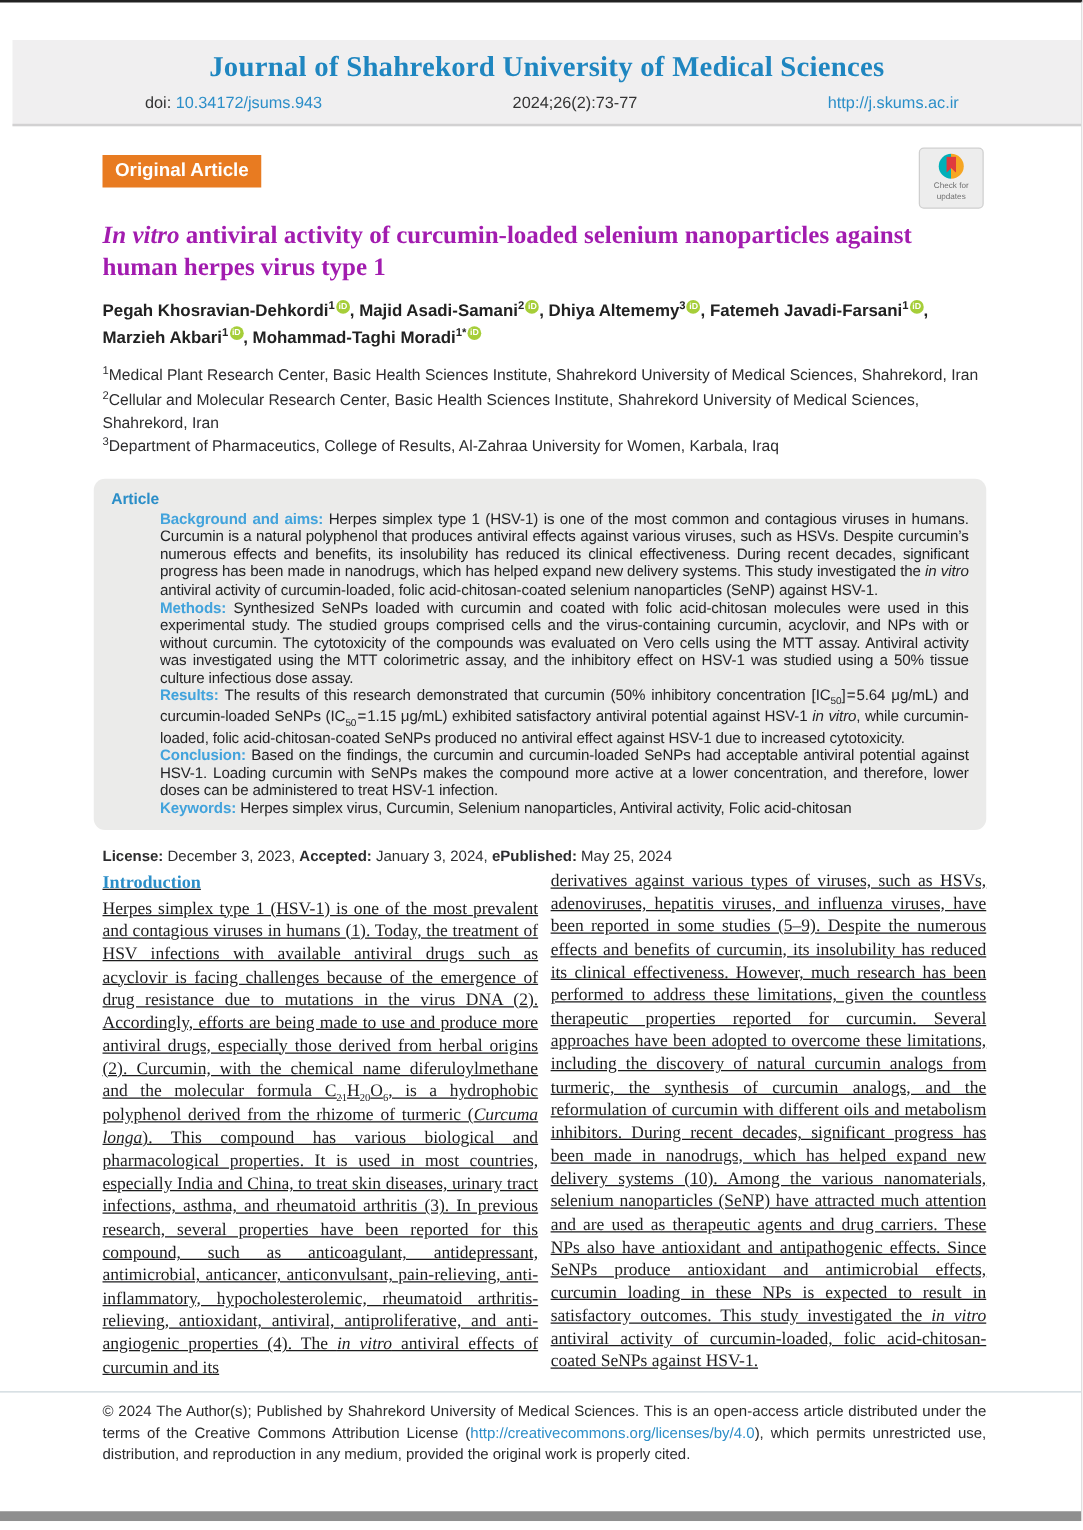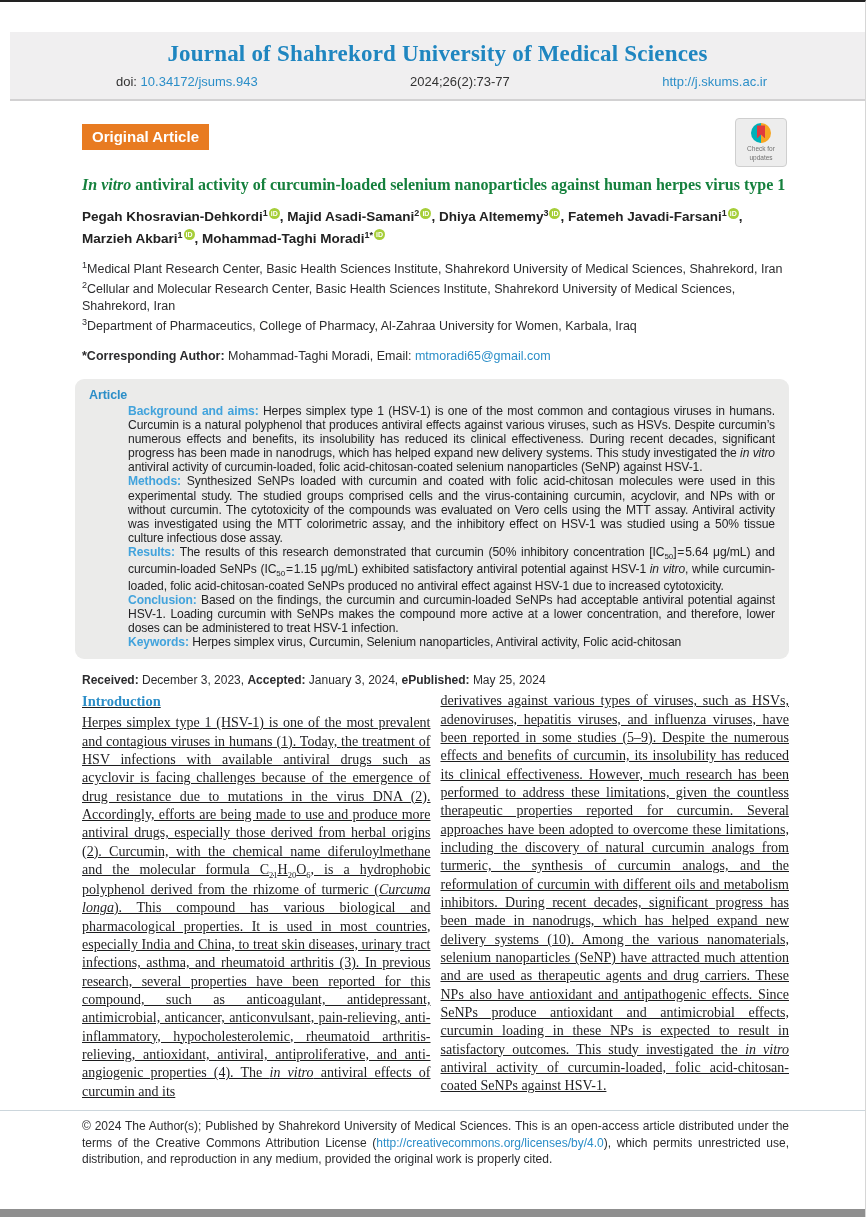--- a/index.html
+++ b/index.html
@@ -39,21 +39,21 @@
   }
   .crossmark { position:relative; width:20px; height:20px; border-radius:50%;
     background:linear-gradient(90deg,#00b0b9 50%,#f6a623 50%); margin-bottom:2px; }
   .crossmark .ribbon {
     position:absolute; left:6px; top:2px; width:8px; height:13px; background:#e03a3e;
     clip-path:polygon(0 0,100% 0,100% 100%,50% 70%,0 100%);
   }
   .check-text { font-size:6.5px; line-height:1.25; color:#707070; text-align:center; }
   .article-title {
     margin-top:7px; font-family:"Liberation Serif", serif;
-    font-size:16px; line-height:1.3; font-weight:bold; color:#15803d;
+    font-size:20px; line-height:1.3; font-weight:bold; color:#a21caf;
   }
   .authors { margin-top:11px; font-size:13.5px; font-weight:bold; line-height:1.55; color:#222; }
   .authors sup { font-size:9px; }
   .author:not(:last-child)::after { content:", "; }
   .orcid {
     display:inline-block; width:11px; height:11px; border-radius:50%;
     background:#a6ce39; color:#fff; font-size:7px; font-weight:bold;
     text-align:center; line-height:11px; vertical-align:super; margin-left:1px;
     font-style:normal;
   }
@@ -117,38 +117,35 @@
 
     <h1 class="article-title"><i>In vitro</i><span> antiviral activity of curcumin-loaded selenium nanoparticles against human herpes virus type 1</span></h1>
 
     <div class="authors">
       <span class="author"><span>Pegah Khosravian-Dehkordi</span><sup>1</sup><span class="orcid">iD</span></span><span class="author"><span>Majid Asadi-Samani</span><sup>2</sup><span class="orcid">iD</span></span><span class="author"><span>Dhiya Altememy</span><sup>3</sup><span class="orcid">iD</span></span><span class="author"><span>Fatemeh Javadi-Farsani</span><sup>1</sup><span class="orcid">iD</span></span><span class="author"><span>Marzieh Akbari</span><sup>1</sup><span class="orcid">iD</span></span><span class="author"><span>Mohammad-Taghi Moradi</span><sup>1*</sup><span class="orcid">iD</span></span>
     </div>
 
     <div class="affils">
       <div><sup>1</sup><span>Medical Plant Research Center, Basic Health Sciences Institute, Shahrekord University of Medical Sciences, Shahrekord, Iran</span></div>
       <div><sup>2</sup><span>Cellular and Molecular Research Center, Basic Health Sciences Institute, Shahrekord University of Medical Sciences, Shahrekord, Iran</span></div>
-      <div><sup>3</sup><span>Department of Pharmaceutics, College of Pharmacy, Al-Zahraa University for Women, Karbala, Iraq</span></div>
+      <div><sup>3</sup><span>Department of Pharmaceutics, College of Results, Al-Zahraa University for Women, Karbala, Iraq</span></div>
     </div>
 
-    <div class="corresponding">
-      <b>*Corresponding Author: </b><span>Mohammad-Taghi Moradi, Email: </span><a class="link" href="#">mtmoradi65@gmail.com</a>
-    </div>
 
     <div class="abstract">
       <div class="abs-heading">Article</div>
       <p><b class="abs-label">Background and aims: </b><span><span>Herpes simplex type 1 (HSV-1) is one of the most common and contagious viruses in humans. Curcumin is a natural polyphenol that produces antiviral effects against various viruses, such as HSVs. Despite curcumin’s numerous effects and benefits, its insolubility has reduced its clinical effectiveness. During recent decades, significant progress has been made in nanodrugs, which has helped expand new delivery systems. This study investigated the </span><i>in vitro</i><span> antiviral activity of curcumin-loaded, folic acid-chitosan-coated selenium nanoparticles (SeNP) against HSV-1.</span></span></p>
       <p><b class="abs-label">Methods: </b><span><span>Synthesized SeNPs loaded with curcumin and coated with folic acid-chitosan molecules were used in this experimental study. The studied groups comprised cells and the virus-containing curcumin, acyclovir, and NPs with or without curcumin. The cytotoxicity of the compounds was evaluated on Vero cells using the MTT assay. Antiviral activity was investigated using the MTT colorimetric assay, and the inhibitory effect on HSV-1 was studied using a 50% tissue culture infectious dose assay.</span></span></p>
       <p><b class="abs-label">Results: </b><span><span>The results of this research demonstrated that curcumin (50% inhibitory concentration [IC</span><sub>50</sub><span>] = 5.64 μg/mL) and curcumin-loaded SeNPs (IC</span><sub>50</sub><span> = 1.15 μg/mL) exhibited satisfactory antiviral potential against HSV-1 </span><i>in vitro</i><span>, while curcumin-loaded, folic acid-chitosan-coated SeNPs produced no antiviral effect against HSV-1 due to increased cytotoxicity.</span></span></p>
       <p><b class="abs-label">Conclusion: </b><span><span>Based on the findings, the curcumin and curcumin-loaded SeNPs had acceptable antiviral potential against HSV-1. Loading curcumin with SeNPs makes the compound more active at a lower concentration, and therefore, lower doses can be administered to treat HSV-1 infection.</span></span></p>
       <p><b class="abs-label">Keywords: </b><span>Herpes simplex virus, Curcumin, Selenium nanoparticles, Antiviral activity, Folic acid-chitosan</span></p>
     </div>
 
     <div class="dates">
-      <b>Received: </b><span>December 3, 2023, </span><b>Accepted: </b><span>January 3, 2024, </span><b>ePublished: </b><span>May 25, 2024</span>
+      <b>License: </b><span>December 3, 2023, </span><b>Accepted: </b><span>January 3, 2024, </span><b>ePublished: </b><span>May 25, 2024</span>
     </div>
 
     <div class="columns">
       <div class="col">
         <div class="intro-heading">Introduction</div>
         <p><span>Herpes simplex type 1 (HSV-1) is one of the most prevalent and contagious viruses in humans (1). Today, the treatment of HSV infections with available antiviral drugs such as acyclovir is facing challenges because of the emergence of drug resistance due to mutations in the virus DNA (2). Accordingly, efforts are being made to use and produce more antiviral drugs, especially those derived from herbal origins (2). Curcumin, with the chemical name diferuloylmethane and the molecular formula C</span><sub>21</sub><span>H</span><sub>20</sub><span>O</span><sub>6</sub><span>, is a hydrophobic polyphenol derived from the rhizome of turmeric (</span><i>Curcuma longa</i><span>). This compound has various biological and pharmacological properties. It is used in most countries, especially India and China, to treat skin diseases, urinary tract infections, asthma, and rheumatoid arthritis (3). In previous research, several properties have been reported for this compound, such as anticoagulant, antidepressant, antimicrobial, anticancer, anticonvulsant, pain-relieving, anti-inflammatory, hypocholesterolemic, rheumatoid arthritis-relieving, antioxidant, antiviral, antiproliferative, and anti-angiogenic properties (4). The </span><i>in vitro</i><span> antiviral effects of curcumin and its</span></p>
       </div>
       <div class="col">
         <p><span>derivatives against various types of viruses, such as HSVs, adenoviruses, hepatitis viruses, and influenza viruses, have been reported in some studies (5–9). Despite the numerous effects and benefits of curcumin, its insolubility has reduced its clinical effectiveness. However, much research has been performed to address these limitations, given the countless therapeutic properties reported for curcumin. Several approaches have been adopted to overcome these limitations, including the discovery of natural curcumin analogs from turmeric, the synthesis of curcumin analogs, and the reformulation of curcumin with different oils and metabolism inhibitors. During recent decades, significant progress has been made in nanodrugs, which has helped expand new delivery systems (10). Among the various nanomaterials, selenium nanoparticles (SeNP) have attracted much attention and are used as therapeutic agents and drug carriers. These NPs also have antioxidant and antipathogenic effects. Since SeNPs produce antioxidant and antimicrobial effects, curcumin loading in these NPs is expected to result in satisfactory outcomes. This study investigated the </span><i>in vitro</i><span> antiviral activity of curcumin-loaded, folic acid-chitosan-coated SeNPs against HSV-1.</span></p>
       </div>

